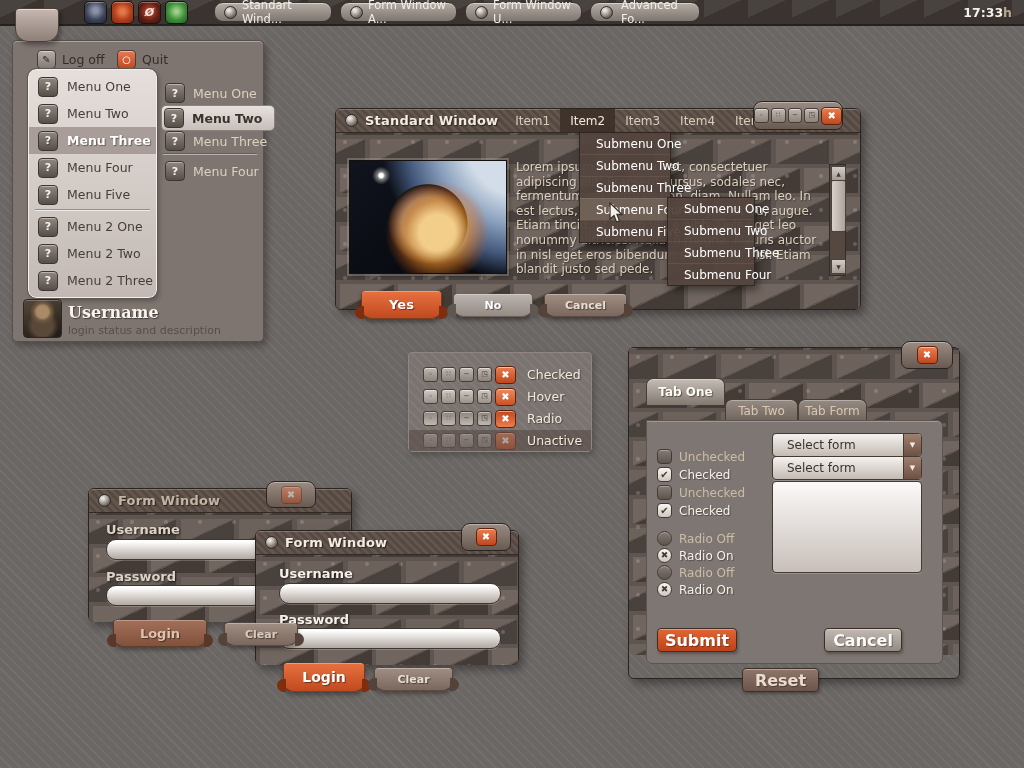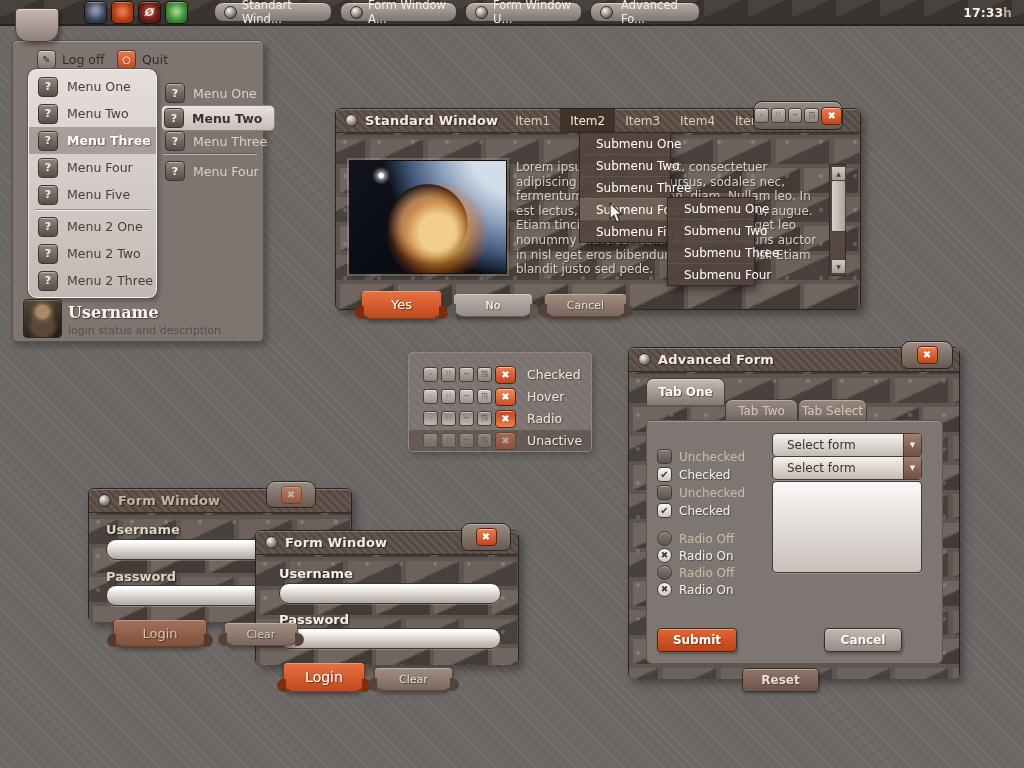--- a/index.html
+++ b/index.html
@@ -59,21 +59,21 @@
     box-shadow:3px 4px 8px rgba(0,0,0,.45);z-index:8;}
   .di{height:21px;display:flex;align-items:center;padding:0 16px;color:#ffffff;font-size:12px;
     border-top:1px solid rgba(255,255,255,.07);white-space:nowrap;}
   .di:first-child{border-top:none;}
   .di.hl{background:#706157;}
   .di .sub-arrow{margin-left:auto;padding-left:8px;}
   .cursor{position:absolute;z-index:10;}
   
   .hang{position:absolute;display:flex;align-items:center;justify-content:center;z-index:3;
     border:1px solid rgba(40,22,10,.55);border-top:none;border-radius:4px 4px 10px 10px;
-    font-weight:normal;color:#fff;text-shadow:1px 1px 1px rgba(0,0,0,.45);
+    font-weight:bold;color:#fff;text-shadow:1px 1px 1px rgba(0,0,0,.45);
     box-shadow:inset 0 1px 0 rgba(255,255,255,.3),0 3px 4px rgba(0,0,0,.35);}
   .hang::before,.hang::after{content:"";position:absolute;bottom:-1px;width:9px;height:13px;background:var(--curl);z-index:-1;}
   .hang::before{left:-7px;border-radius:9px 0 0 9px;}
   .hang::after{right:-7px;border-radius:0 9px 9px 0;}
   .hang.orange{--curl:#7e2d0f;background:linear-gradient(180deg,#e9713f,#c04a20);}
   .hang.gray{--curl:#5f5751;background:linear-gradient(180deg,#bcb4ae,#948b85);}
   .hang.brown{--curl:#54433a;background:linear-gradient(180deg,#a18e83,#7a675d);color:#e9ddcf;}
   .hang.muted-red{--curl:#59382a;background:linear-gradient(180deg,#a2705a,#82513c);color:#dcc3ae;}
   
   .panel{position:absolute;left:12px;top:40px;width:250px;height:300px;background:#7e7571;
@@ -145,21 +145,21 @@
   .cb.on{background:linear-gradient(180deg,#f8f5f2,#cfc6bf);color:#463a31;font-weight:bold;}
   .cb.round{border-radius:50%;}
   .select{position:absolute;height:24px;box-sizing:border-box;border:1px solid #42423a;border:1px solid #433a34;border-radius:4px;
     background:linear-gradient(180deg,#f5f2ef,#c4bab3);display:flex;align-items:center;
     font-size:12px;color:#3a332d;padding-left:14px;box-shadow:0 1px 0 rgba(255,255,255,.2);}
   .select .arrow{margin-left:auto;width:17px;height:100%;border-left:1px solid #433a34;border-radius:0 3px 3px 0;
     background:linear-gradient(180deg,#9d8070,#6e5142);color:#f4eadf;font-size:7px;display:flex;align-items:center;justify-content:center;}
   .ta{position:absolute;box-sizing:border-box;border:1px solid #433a34;border-radius:4px;resize:none;outline:none;
     background:linear-gradient(180deg,#fbf9f8,#c8bfb9);box-shadow:0 1px 0 rgba(255,255,255,.2);}
   .btn{position:absolute;height:22px;display:flex;align-items:center;justify-content:center;border-radius:4px;
-    border:1px solid #3e2f26;font-size:12px;font-weight:bold;
+    border:1px solid #3e2f26;font-size:16px;font-weight:bold;
     box-shadow:inset 0 1px 0 rgba(255,255,255,.35),1px 2px 3px rgba(0,0,0,.3);text-shadow:1px 1px 1px rgba(0,0,0,.35);}
   .btn.primary{background:linear-gradient(180deg,#e26634,#bb421b);color:#fff;}
   .btn.mid{background:linear-gradient(180deg,#8e766b,#6c554b);color:#ecdccb;margin-top:40px;}
   .btn.lite{background:linear-gradient(180deg,#c1b9b3,#948b85);color:#fdfaf6;}
   
   .flabel{position:absolute;font-size:13px;font-weight:bold;color:#f6f0e8;text-shadow:1px 1px 2px rgba(0,0,0,.65);}
   .flabel.dim{color:#ddd3c6;}
   .field{position:absolute;box-sizing:border-box;height:21px;border-radius:10px;border:1px solid #3e3630;outline:none;
     background:linear-gradient(180deg,#fefefd 10%,#b5aca5 95%);box-shadow:0 1px 0 rgba(255,255,255,.2);padding:0 8px;
     font-size:12px;color:#3a332d;}
@@ -354,29 +354,25 @@
       <span class="sq muted">◳</span>
       <span class="sq close muted">✖</span>
       <span class="lbl">Unactive</span>
     </div>
   </div>
 
   <div class="win" style="left:628px;top:347px;width:330px;height:330px;">
     <div class="wintab" style="left:272px;top:-7px;width:50px;height:26px;">
       <span class="sq close">✖</span>
     </div>
-    <div class="tbar">
-      <span class="orb"></span>
-      <span class="ttl">Advanced Form</span>
-    </div>
     <div class="body stone" style="height:307px;"></div>
 
     <div class="tab on" style="left:17px;top:30px;width:77px;height:26px;">Tab One</div>
     <div class="tab off" style="left:96px;top:51px;width:71px;height:22px;">Tab Two</div>
-    <div class="tab off" style="left:169px;top:51px;width:67px;height:22px;">Tab Select</div>
+    <div class="tab off" style="left:169px;top:51px;width:67px;height:22px;">Tab Form</div>
 
     <div class="tpanel" style="left:17px;top:72px;width:295px;height:242px;">
       <div class="opt" style="left:10px;top:28px;">
         <span class="cb off"></span>
         <span class="dim">Unchecked</span>
       </div>
       <div class="opt" style="left:10px;top:46px;">
         <span class="cb on">✔</span>
         <span class="lit">Checked</span>
       </div>

